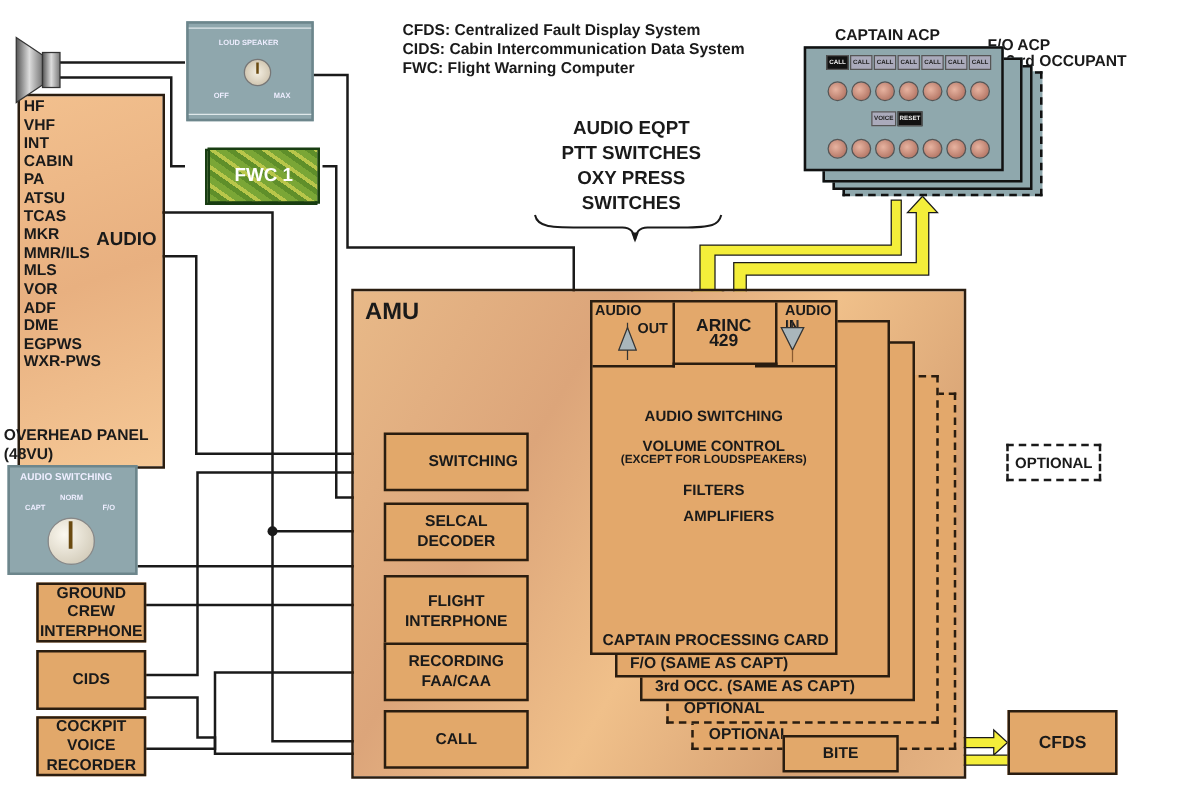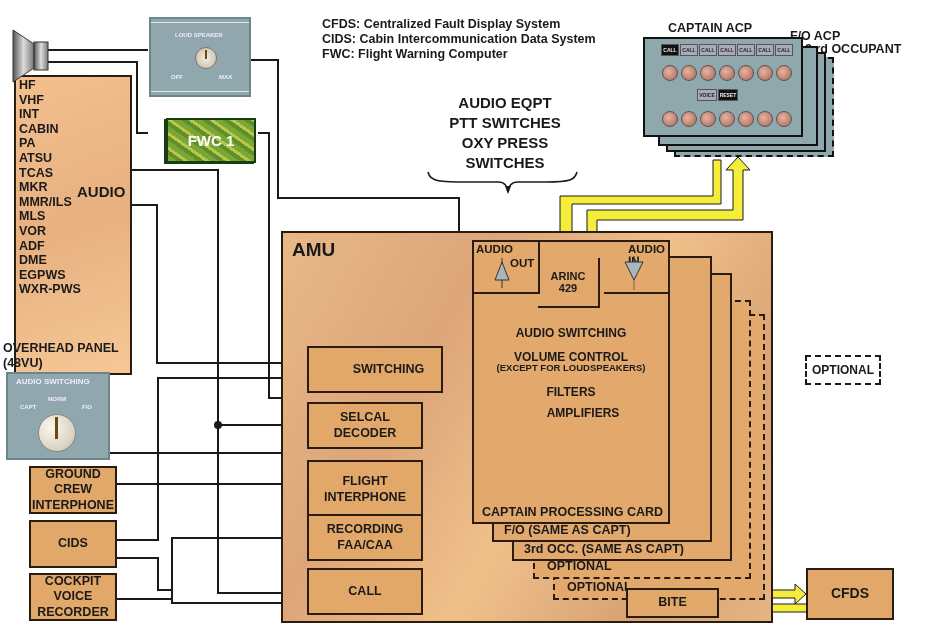--- a/index.html
+++ b/index.html
@@ -225,21 +225,21 @@
 <div class="card" style="left:472px;top:240px;width:198px;height:284px;z-index:7;">
 
   <div class="abs" style="left:0;top:0;width:64px;height:50px;border-right:2px solid #2a1d10;border-bottom:2px solid #2a1d10;">
     <span class="abs" style="left:2px;top:1px;font-size:11.5px;">AUDIO</span>
     <span class="abs" style="left:36px;top:15px;font-size:11.5px;">OUT</span>
     <svg class="abs" style="left:20px;top:16px;" width="16" height="30">
         <line x1="8" y1="0" x2="8" y2="30" stroke="#333"></line>
         <polygon points="8,4 1,22 15,22" fill="#a9b6bb" stroke="#333"></polygon>
       </svg>
   </div>
-  <div class="abs" style="left:64px;top:16px;width:62px;height:50px;border-right:2px solid #2a1d10;border-bottom:2px solid #2a1d10;text-align:center;font-size:11px;line-height:12px;padding-top:12px;box-sizing:border-box;">
+  <div class="abs" style="left:64px;top:0;width:84px;height:50px;border-right:2px solid #2a1d10;border-bottom:2px solid #2a1d10;text-align:center;font-size:14px;line-height:12px;padding-top:12px;box-sizing:border-box;">
     <div>ARINC</div>
     <div>429</div>
   </div>
   <div class="abs" style="left:130px;top:0;width:64px;height:50px;border-bottom:2px solid #2a1d10;">
     <span class="abs" style="left:4px;top:1px;font-size:11.5px;margin-left:20px;">AUDIO IN</span>
     <svg class="abs" style="left:20px;top:14px;" width="20" height="34">
         <line x1="6" y1="0" x2="6" y2="6" stroke="#333"></line>
         <line x1="10" y1="0" x2="10" y2="6" stroke="#333"></line>
         <line x1="14" y1="0" x2="14" y2="6" stroke="#333"></line>
         <polygon points="1,6 19,6 10,24" fill="#a9b6bb" stroke="#333"></polygon>
@@ -247,21 +247,21 @@
       </svg>
   </div>
   <div class="abs" style="left:0;right:0;top:84px;text-align:center;font-size:12px;">AUDIO SWITCHING</div>
   <div class="abs" style="left:0;right:0;top:108px;text-align:center;font-size:12px;">VOLUME CONTROL</div>
   <div class="abs" style="left:0;right:0;top:120px;text-align:center;font-size:9.5px;">(EXCEPT FOR LOUDSPEAKERS)</div>
   <div class="abs" style="left:0;right:0;top:143px;text-align:center;font-size:12px;">FILTERS</div>
   <div class="abs" style="left:0;right:0;top:164px;text-align:center;font-size:12px;padding-left:24px;">AMPLIFIERS</div>
   <span class="card-label" style="left:8px;bottom:3px;">CAPTAIN PROCESSING CARD</span>
 </div>
 
-<div class="box" style="left:307px;top:346px;width:136px;height:47px;padding-left:27px;">
+<div class="box" style="left:307px;top:346px;width:116px;height:47px;padding-left:27px;">
     <div>SWITCHING</div>
   </div>
 <div class="box" style="left:307px;top:402px;width:116px;height:47px;">
     <div>
       <div>SELCAL</div>
       <div>DECODER</div>
     </div>
   </div>
 <div class="box" style="left:307px;top:460px;width:116px;height:60px;">
     <div>

